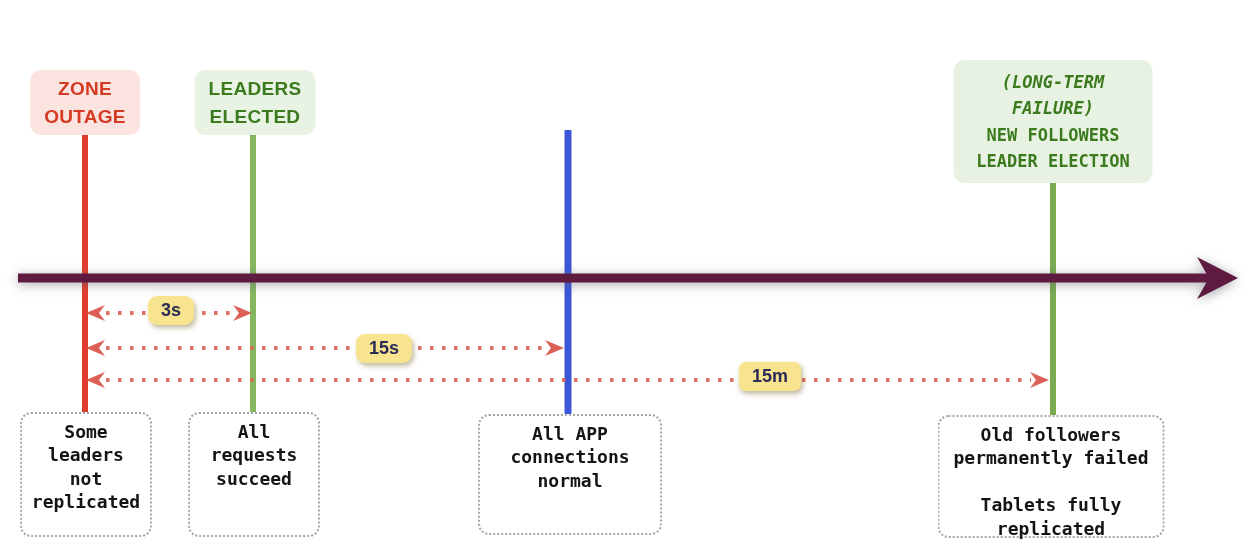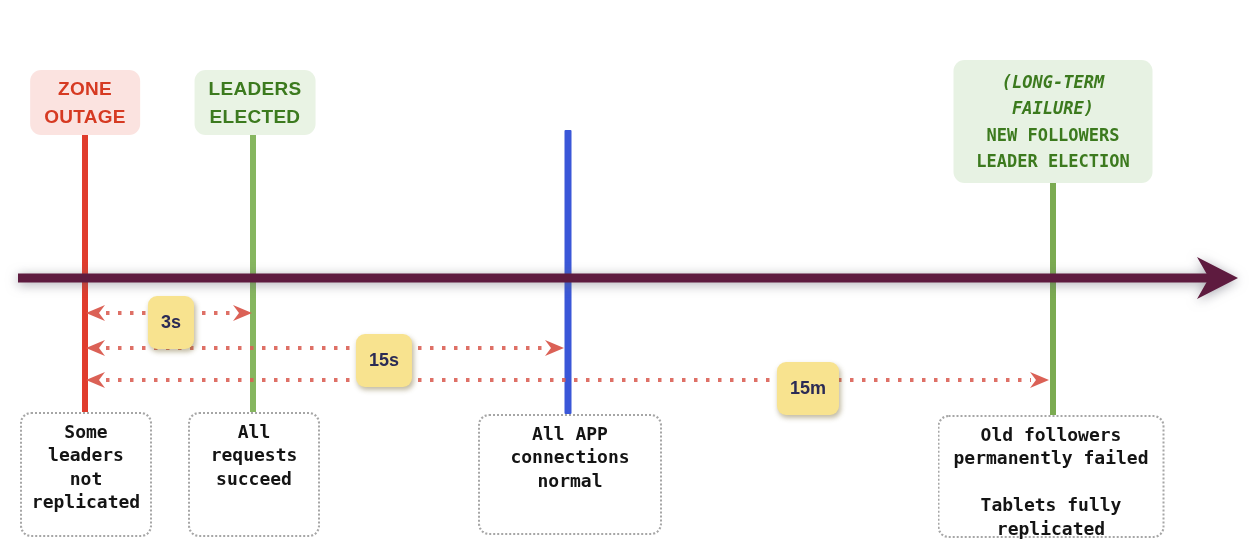--- a/index.html
+++ b/index.html
@@ -35,26 +35,26 @@
   .lbl-failed  {left:570px; top:41px;  color:#2f51cc; background:#dfe7fb;}
   .lbl-longterm{left:1053px;top:51px;  color:#3c7a1e; background:#e7f2e3;font-size:16.5px;padding:8px 22px;margin-top:9px;}
   .lbl-longterm .it{font-style:italic;}
 
   
   .time-badge{
     position:absolute;z-index:4;
     transform:translateX(-50%);
     background:#f8e38f;color:#2b2b55;
     font-weight:bold;font-size:18px;
-    padding:16px 13px;border-radius:9px;
+    padding:4px 13px;border-radius:9px;
     box-shadow:2px 3px 5px rgba(120,105,50,.45);
   }
   .badge-3s {left:171px; top:296px;}
   .badge-15s{left:384px; top:334px;}
-  .badge-15m{left:808px; top:362px;}
+  .badge-15m{left:770px; top:362px;border-radius:7px;}
 
   
   .note{
     position:absolute;z-index:3;
     transform:translateX(-50%);
     box-sizing:border-box;
     border:2px dotted #a6a6a6;border-radius:11px;
     background:#ffffff;
     white-space:pre-line;text-align:center;
     font-family:"DejaVu Sans Mono", monospace;

